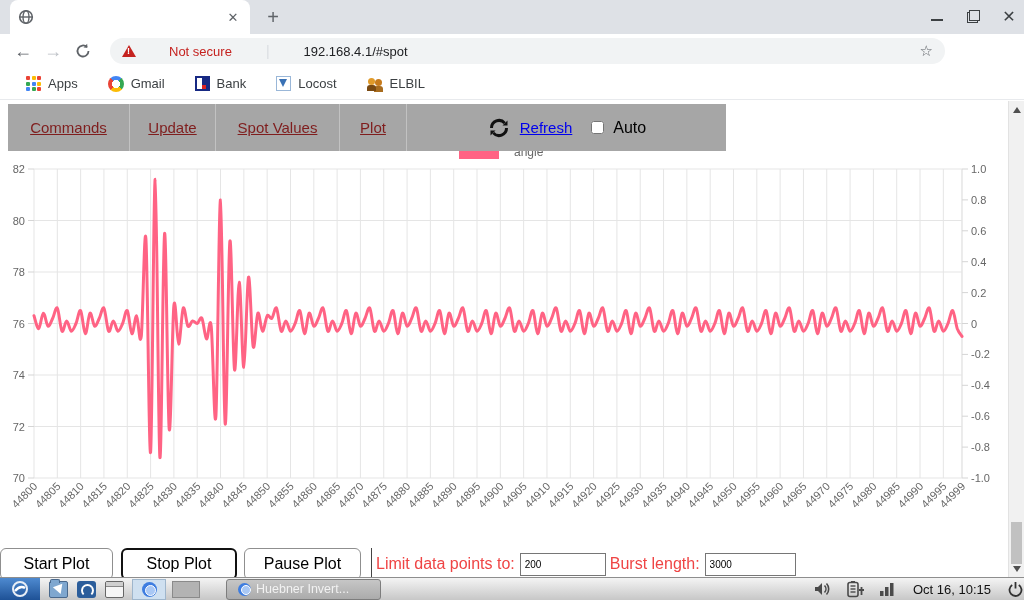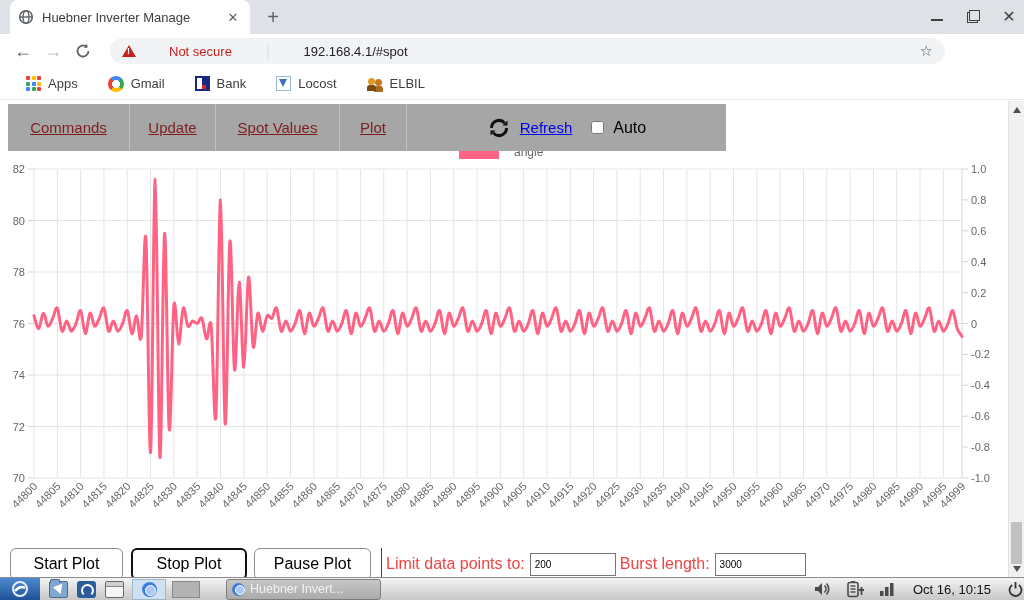--- a/index.html
+++ b/index.html
@@ -76,21 +76,21 @@
   .legend { position:absolute; left:459px; top:44px; display:flex; align-items:center; z-index:1;gap:9px; }
   .legend-swatch { width:40px; height:14px; background:#ff6384; }
   .legend-label { font-size:12px; color:#666; margin-left:6px; }
 
   .chart-wrap { position:absolute; left:0; top:0; width:1008px; height:476px; z-index:0; }
 
   .controls { position:absolute; left:0; top:447px; width:1008px; height:40px; background:#fff;
               display:flex; align-items:flex-start; z-index:4; }
   .btn { font-family:"Liberation Sans",sans-serif; font-size:16px; color:#000; background:#fff;
          border:1px solid #8f8f8f; border-radius:6px; height:32px; text-align:center; }
-  .btn.start { margin-left:10px; width:113px; }
+  .btn.start { width:113px; }
   .btn.stop  { margin-left:8px; width:116px; border:2px solid #111; }
   .btn.pause { margin-left:7px; width:117px; }
   .ctrl-group { display:flex; align-items:center; height:32px; }
   .ctrl-sep { border-left:1px solid #444; height:34px; margin-left:10px; }
   .ctrl-label { font-size:16px; color:#ef4444; margin-left:4px; }
   .ctrl-input { margin-left:5px; width:86px; height:23px; border:1px solid #767676; font-size:10px; padding-left:4px;
                 font-family:"Liberation Sans",sans-serif; }
 
   
   .scrollbar { position:absolute; right:0; top:0; width:16px; height:476px; background:#f1f1f1; border-left:1px solid #e2e2e2; z-index:5; }
@@ -111,42 +111,41 @@
                       border:5px solid transparent; border-top:9px solid #fff; transform:rotate(-20deg); }
   .blueapp-ic { background:#2b5d9b; border-radius:3px; }
   .blueapp-ic::after { content:""; position:absolute; left:4px; top:3px; width:9px; height:9px; border:2.5px solid #fff; border-radius:50%; border-bottom-color:transparent; }
   .window-ic { background:#f5f5f5; border:1px solid #666; border-radius:2px; }
   .window-ic::before { content:""; position:absolute; left:0; top:0; right:0; height:4px; background:#cfcfcf; border-bottom:1px solid #888; }
   .launcher { width:34px; height:21px; margin-left:8px; background:#cfe0f0; border:1px solid #9fb6cc; display:flex; align-items:center; justify-content:center; }
   .chromium-ic { width:15px; height:15px; border-radius:50%; background:#3e7de0; position:relative; }
   .chromium-ic::after { content:""; position:absolute; left:3px; top:3px; width:9px; height:9px; border-radius:50%; background:#a9c8f5; border:1px solid #fff; }
   .pager { width:28px; height:17px; margin-left:6px; background:#b3b3b3; border:1px solid #8a8a8a; }
   .task-btn { margin-left:26px; width:155px; height:21px; background:linear-gradient(#c6c6c6,#ababab);
-              border:1px solid #7d7d7d; border-radius:3px; display:flex; align-items:center; padding:0 5px; gap:5px; }
+              border:1px solid #7d7d7d; border-radius:3px; display:flex; align-items:center; padding:0 11px; gap:5px; }
   .task-btn .chromium-ic { width:13px; height:13px; }
   .task-btn .chromium-ic::after { left:2.5px; top:2.5px; width:8px; height:8px; }
   .task-label { font-size:12.5px; color:#f2f2f2; white-space:nowrap; overflow:hidden; }
   .tray { margin-left:auto; display:flex; align-items:center; gap:12px; }
   .clock { font-size:13px; color:#111; margin:0 4px; }
 
   svg text { font-family:"Liberation Sans",sans-serif; }
 </style>
 </head>
 <body>
 
 <div class="screen">
 
   <div class="tabstrip">
     <div class="tab">
       <svg width="16" height="16" viewBox="0 0 16 16" style="margin-right:8px">
         <circle cx="8" cy="8" r="6.3" fill="none" stroke="#5f6368" stroke-width="1.6"></circle>
         <ellipse cx="8" cy="8" rx="3" ry="6.3" fill="none" stroke="#5f6368" stroke-width="1.4"></ellipse>
         <line x1="1.7" y1="8" x2="14.3" y2="8" stroke="#5f6368" stroke-width="1.4"></line>
       </svg>
-      <span class="tab-title">Huebner Inverter Manage</span>
       <span class="tab-close">✕</span>
     </div>
     <div class="newtab">+</div>
     <div class="wincontrols">
       <div class="winbtn min"></div>
       <div class="winbtn restore"></div>
       <div class="winbtn close">✕</div>
     </div>
   </div>
 

